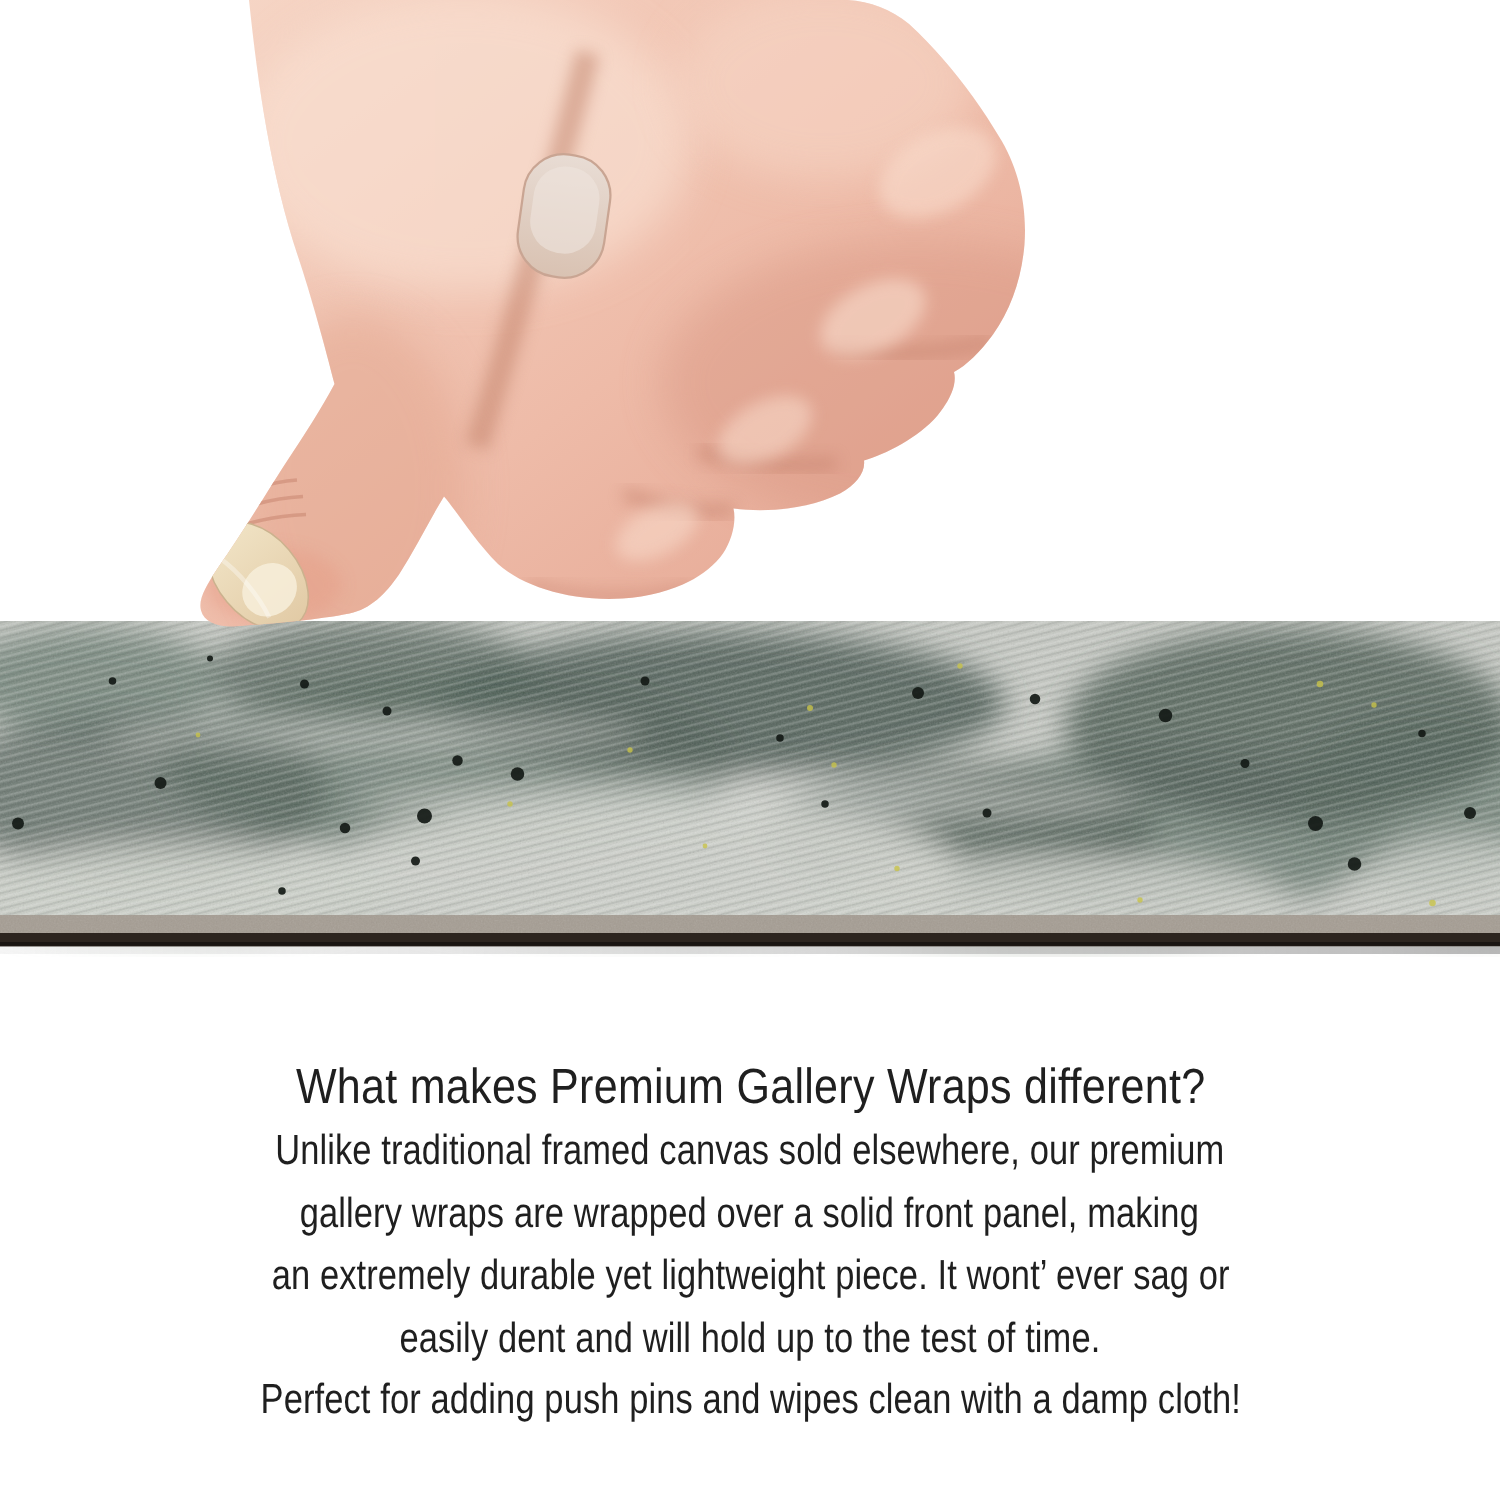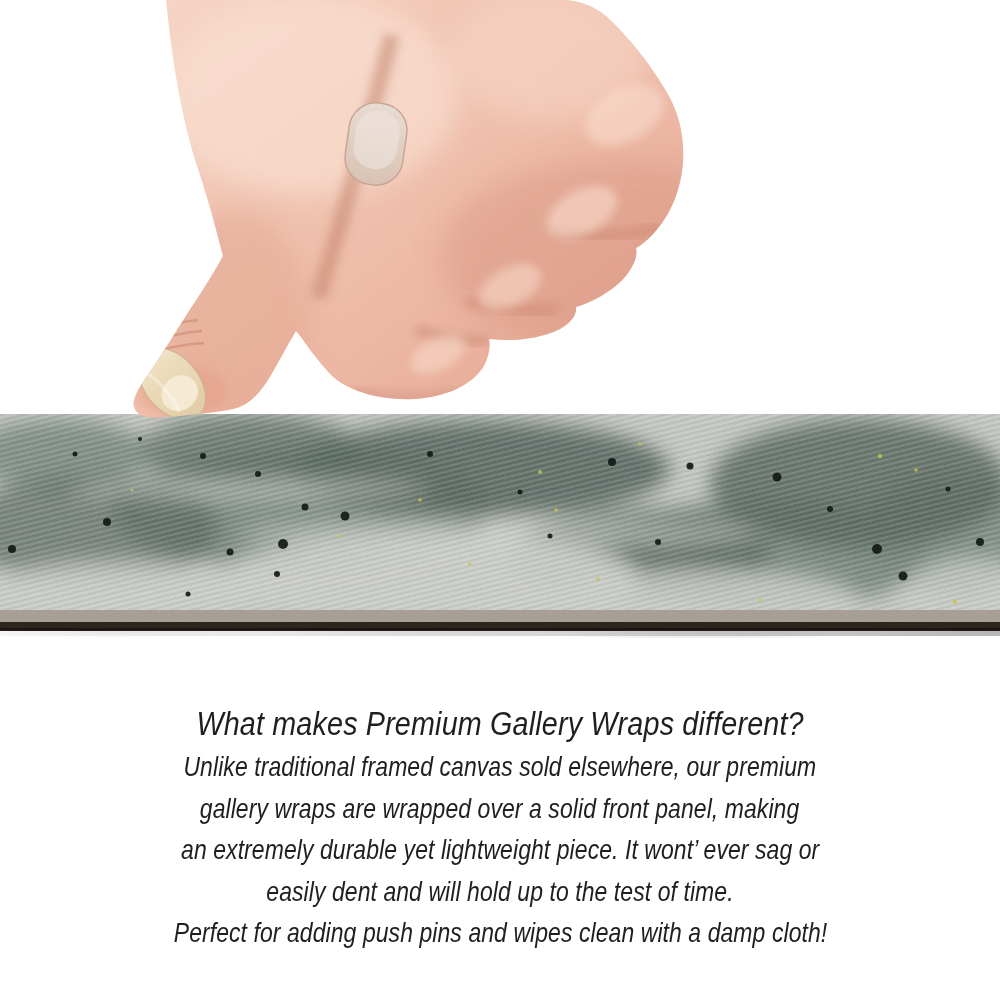--- a/index.html
+++ b/index.html
@@ -5,21 +5,21 @@
   html,body{margin:0;padding:0;background:#fff;}
   .stage{
     position:relative;width:1000px;height:1000px;background:#ffffff;overflow:hidden;
     font-family:"Liberation Sans",sans-serif;
   }
   .hand-svg{position:absolute;left:120px;top:0;width:570px;height:420px;z-index:3;}
   .canvas-svg{position:absolute;left:0;top:414px;width:1000px;height:224px;z-index:1;}
   .info{
     position:absolute;left:0;top:704px;width:1000px;z-index:2;
     display:flex;flex-direction:column;align-items:center;
-    color:#1f1f1f;font-style:italic;text-align:center;
+    color:#1f1f1f;text-align:center;
   }
   .info .heading{
     font-size:33px;line-height:40px;font-weight:400;letter-spacing:.2px;
     transform:scaleX(.87);transform-origin:center;white-space:nowrap;margin-bottom:2px;
   }
   .info .line{
     font-size:28px;line-height:41.5px;font-weight:400;letter-spacing:.1px;
     transform:scaleX(.82);transform-origin:center;white-space:nowrap;
   }
 </style>

